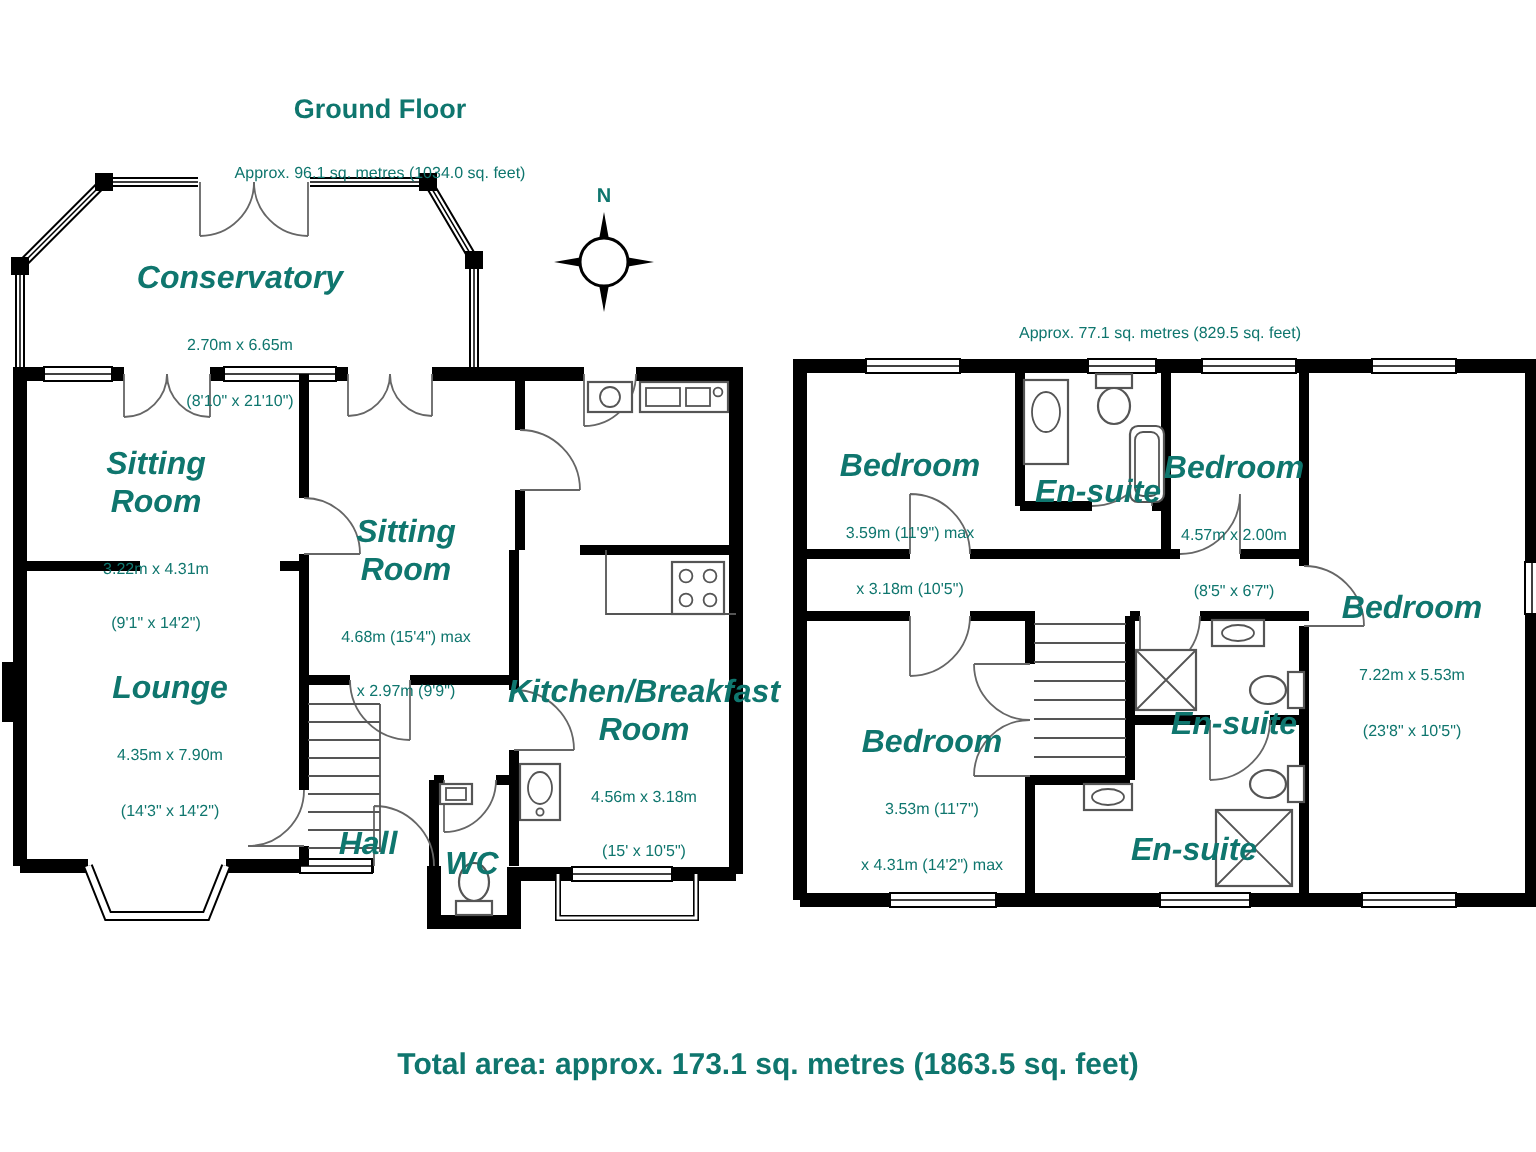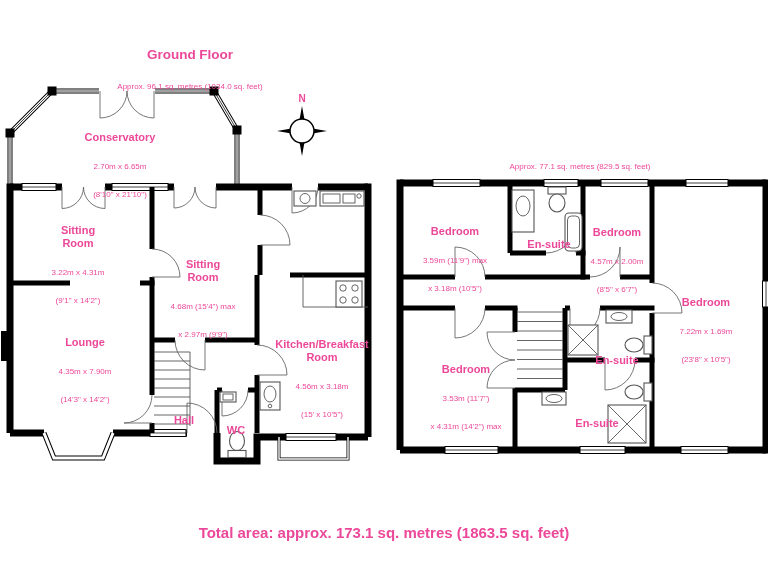--- a/index.html
+++ b/index.html
@@ -1,32 +1,32 @@
 <!DOCTYPE html>
 <html><head>
 <meta charset="utf-8">
 <style>
   html,body{margin:0;padding:0;background:#fff;}
   .canvas{position:relative;width:768px;height:576px;background:#fff;overflow:hidden;
-          font-family:"Liberation Sans", sans-serif;color:#ec4899;}
+          font-family:"Liberation Sans", sans-serif;color:#0f766e;}
   .plan-svg{position:absolute;left:0;top:0;}
   
   .w7{stroke:#000;stroke-width:7;fill:none;stroke-linecap:butt}
   .w5{stroke:#000;stroke-width:5;fill:none;stroke-linecap:butt}
   .wwin{stroke:#000;stroke-width:5;fill:none}
   .wwini{stroke:#fff;stroke-width:3;fill:none}
   .door{stroke:#666;stroke-width:.9;fill:none}
   .win{fill:#fff;stroke:#000;stroke-width:1}
   .winline{stroke:#000;stroke-width:.75;fill:none}
   .blk{fill:#000;stroke:none}
   .fix{fill:#fff;stroke:#555;stroke-width:1.1}
   .fthin{fill:none;stroke:#555;stroke-width:.9}
   
   .lbl{position:absolute;transform:translateX(-50%);text-align:center;line-height:1.15;white-space:pre-line;}
-  .rname{font-weight:bold;font-size:11px;}
+  .rname{font-weight:bold;font-size:16px;font-style:italic;}
   .rdim{font-size:8px;}
   .floor-title{font-weight:bold;font-size:13.5px;line-height:1.1;}
   .floor-sub{font-size:8px;}
   .footer{font-size:15px;font-weight:bold;}
   .north{font-weight:bold;font-size:10px;}
 </style>
 </head>
 <body>
 
 <div class="canvas">
@@ -304,21 +304,21 @@
   </div>
 
   <div class="lbl" style="left:617px;top:208px">
     <div class="rname">Bedroom</div>
     <div class="rdim">4.57m x 2.00m</div>
     <div class="rdim">(8'5" x 6'7")</div>
   </div>
 
   <div class="lbl" style="left:706px;top:278px">
     <div class="rname">Bedroom</div>
-    <div class="rdim">7.22m x 1.69m</div>
+    <div class="rdim">7.22m x 5.53m</div>
     <div class="rdim">(23'8" x 10'5")</div>
   </div>
 
   <div class="lbl" style="left:466px;top:345px">
     <div class="rname">Bedroom</div>
     <div class="rdim">3.53m (11'7")</div>
     <div class="rdim">x 4.31m (14'2") max</div>
   </div>
 
   <div class="lbl" style="left:617px;top:336px">

